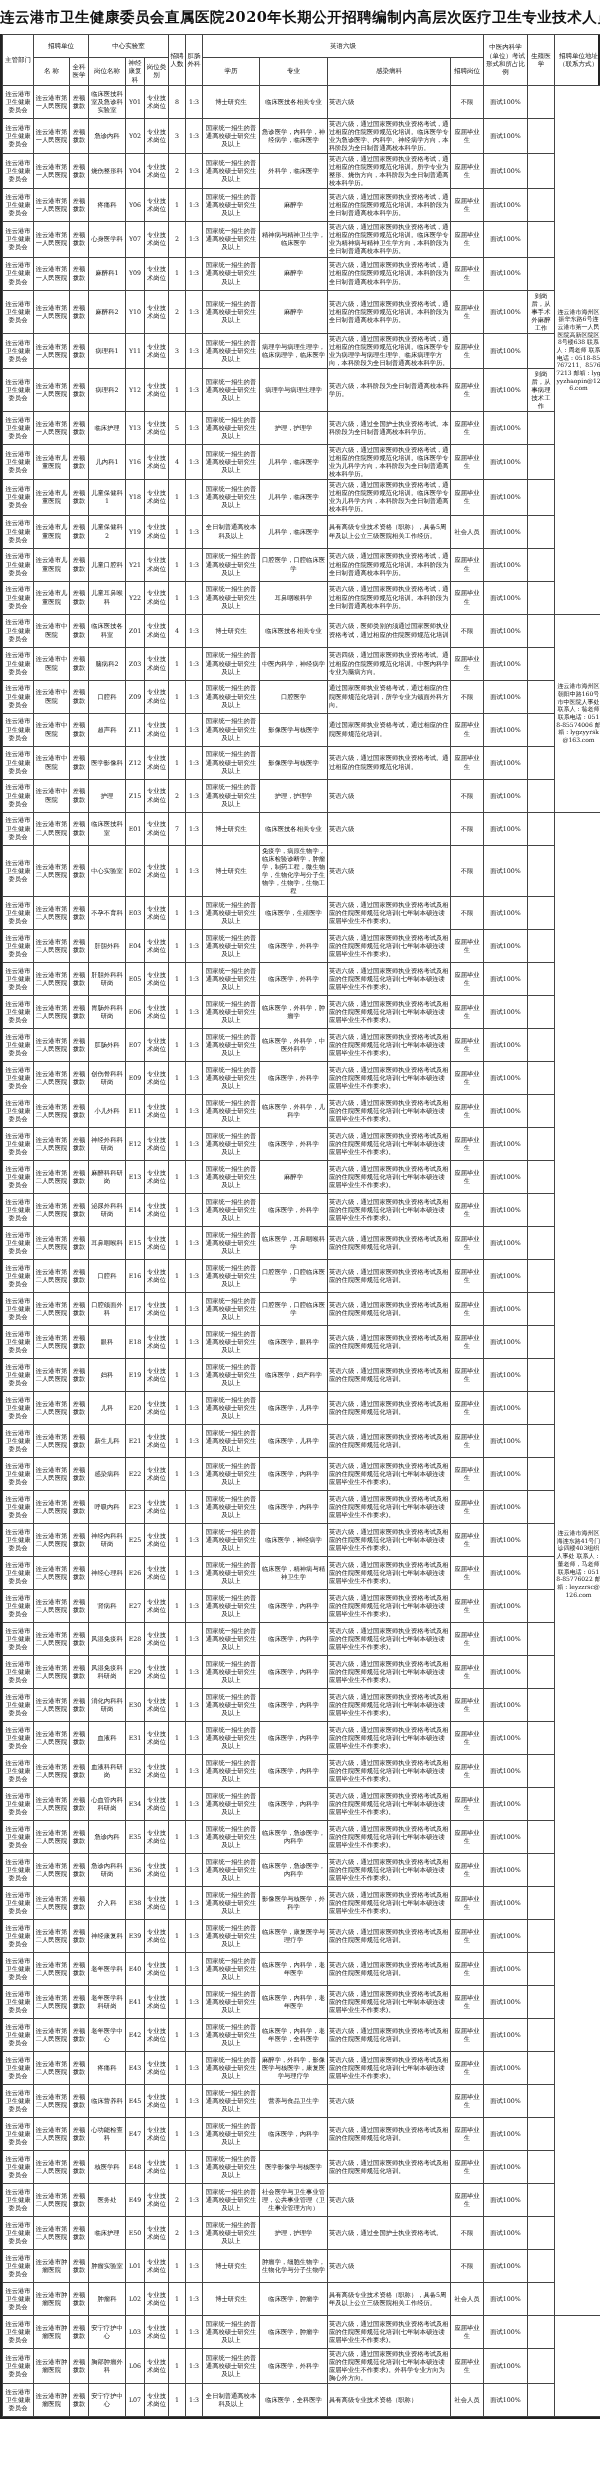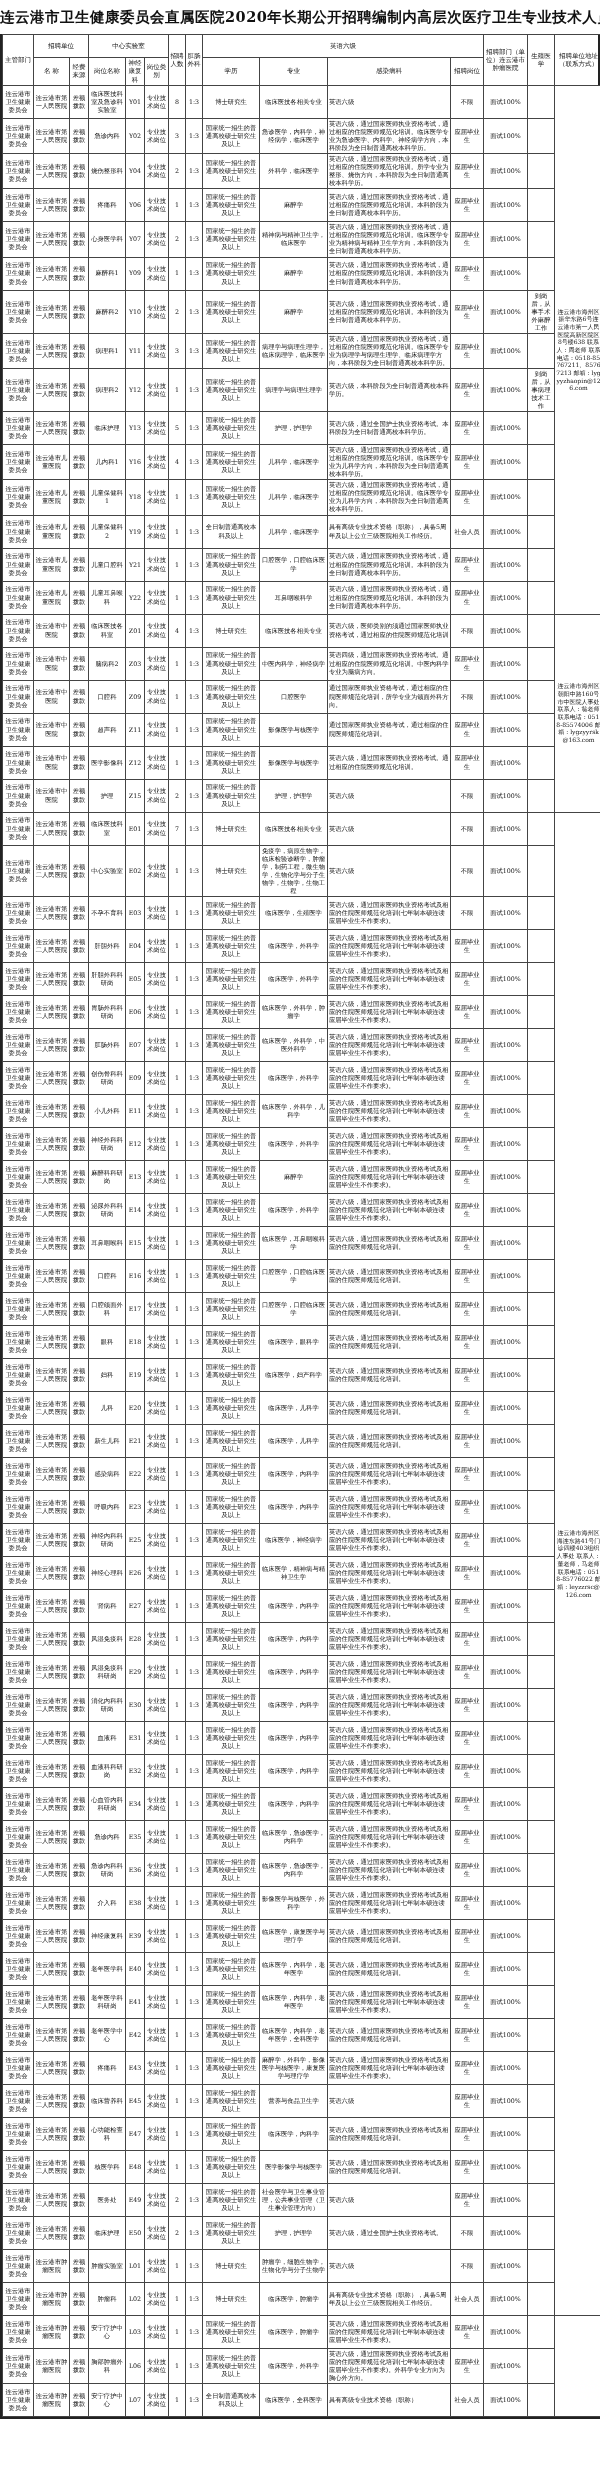--- a/index.html
+++ b/index.html
@@ -44,27 +44,27 @@
         <col style="width:48px">
   </colgroup>
   <thead>
     <tr class="h1">
       <th rowspan="2">主管部门</th>
       <th colspan="2">招聘单位</th>
       <th colspan="3">中心实验室</th>
       <th rowspan="2">招聘人数</th>
       <th rowspan="2">肛肠外科</th>
       <th colspan="4">英语六级</th>
-      <th rowspan="2">招聘部门（单位）连云港市肿瘤医院</th>
+      <th rowspan="2">中医内科学（单位）考试形式和所占比例</th>
       <th rowspan="2">生殖医学</th>
       <th rowspan="2">招聘单位地址（联系方式）</th>
     </tr>
     <tr class="h2">
       <th>名  称</th>
-      <th>经费来源</th>
+      <th>全科医学</th>
       <th>岗位名称</th>
       <th>神经康复科</th>
       <th>岗位类别</th>
       <th>学历</th>
       <th>专业</th>
       <th>感染病科</th>
       <th>招聘岗位</th>
     </tr>
   </thead>
   <tbody id="rows">

